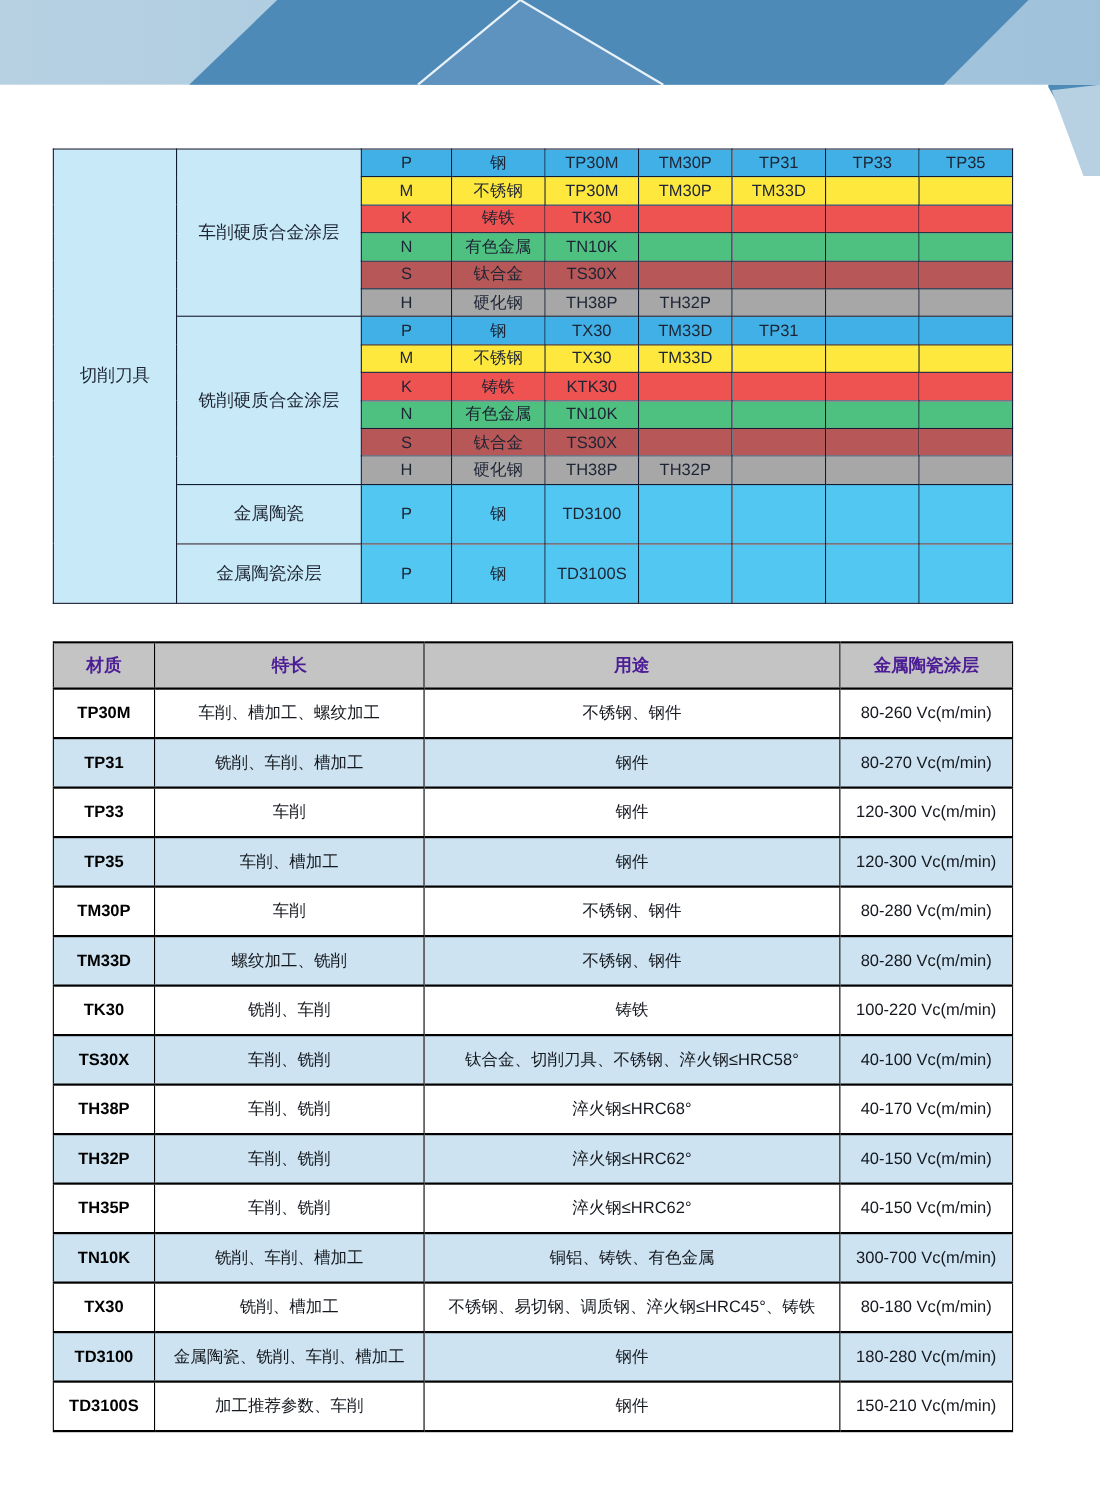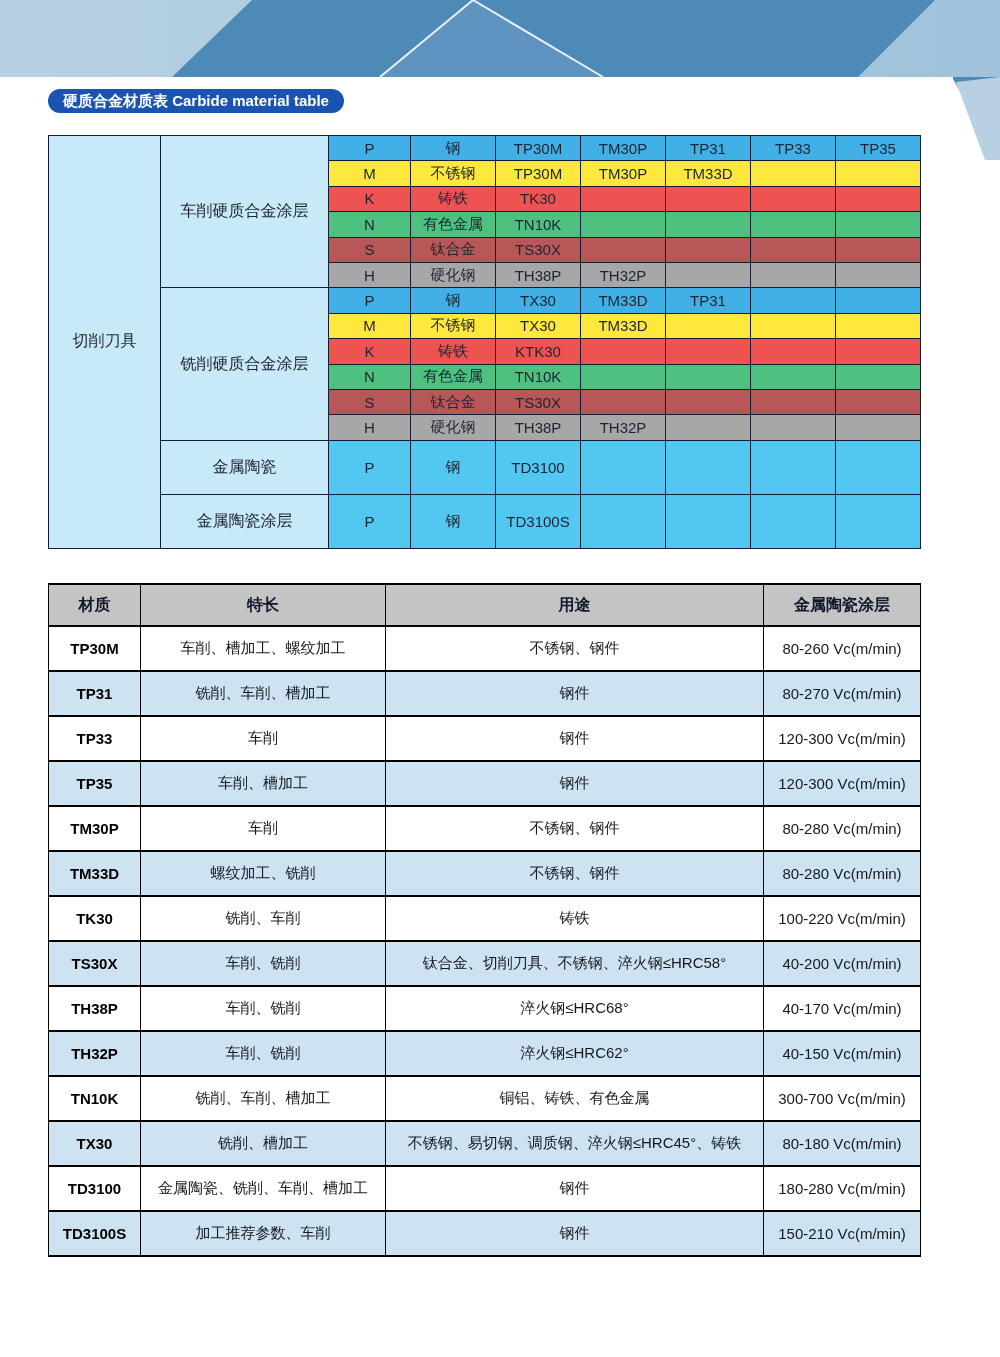--- a/index.html
+++ b/index.html
@@ -25,21 +25,21 @@
   #matrix-table td.tool-cell{font-size:16px;}
   .colw-tool{width:112px;} .colw-cat{width:168px;} .colw-letter{width:82px;}
   .colw-mat{width:85px;} .colw-g{width:85px;}
 
   
   .spec-wrap{position:absolute;left:48px;top:583px;}
   #spec-table{border-collapse:collapse;table-layout:fixed;width:872px;}
   #spec-table th,#spec-table td{border:1px solid #000;border-top-width:2px;border-bottom-width:2px;
         text-align:center;vertical-align:middle;padding:0 4px;overflow:hidden;}
   #spec-table th{height:40px;background:var(--spec-header-bg,#c4c4c4);
-        font-size:16px;font-weight:bold;color:#0f172a;}
+        font-size:16px;font-weight:bold;color:#4c1d95;}
   #spec-table td{height:43px;font-size:15px;color:#15191f;}
   #spec-table tbody tr:nth-child(even) td{background:var(--spec-alt-bg,#cde3f1);}
   #spec-table td.grade{font-weight:bold;font-size:15px;color:#000;}
   .colw-s1{width:92px;} .colw-s2{width:245px;} .colw-s3{width:378px;} .colw-s4{width:157px;}
 </style>
 </head>
 <body>
 
 <div class="page">
 
@@ -52,21 +52,20 @@
     </defs>
     <rect x="0" y="0" width="1000" height="77" fill="url(#bgrad)"></rect>
     <polygon points="252,0 935,0 858,77 172,77" fill="#4e8ab7"></polygon>
     <polygon points="473,0 380,77 603,77" fill="#5d93be"></polygon>
     <line x1="473" y1="0" x2="380" y2="77" stroke-width="2" stroke="#e9f2f8"></line>
     <line x1="473" y1="0" x2="603" y2="77" stroke-width="2" stroke="#e9f2f8"></line>
     <polygon points="953,77 1000,77 1000,113 999,160 953,79" fill="#4e8ab7"></polygon>
     <polygon points="956,82 1000,77 1000,160 985,160" fill="#b7d1e3"></polygon>
   </svg>
 
-  <div class="pill">硬质合金材质表 Carbide material table</div>
 
   <div class="matrix-wrap">
     <table id="matrix-table">
       <colgroup>
         <col class="colw-tool">
           <col class="colw-cat">
           <col class="colw-letter">
           <col class="colw-mat">
         <col class="colw-g">
           <col class="colw-g">
@@ -266,35 +265,41 @@
           <tr>
             <td class="grade">TK30</td>
             <td>铣削、车削</td>
             <td>铸铁</td>
             <td>100-220 Vc(m/min)</td>
           </tr>
           <tr>
             <td class="grade">TS30X</td>
             <td>车削、铣削</td>
             <td>钛合金、切削刀具、不锈钢、淬火钢≤HRC58°</td>
-            <td>40-200 Vc(m/min)</td>
+            <td>40-100 Vc(m/min)</td>
           </tr>
           <tr>
             <td class="grade">TH38P</td>
             <td>车削、铣削</td>
             <td>淬火钢≤HRC68°</td>
             <td>40-170 Vc(m/min)</td>
           </tr>
           <tr>
             <td class="grade">TH32P</td>
             <td>车削、铣削</td>
             <td>淬火钢≤HRC62°</td>
             <td>40-150 Vc(m/min)</td>
           </tr>
           <tr>
+            <td class="grade">TH35P</td>
+            <td>车削、铣削</td>
+            <td>淬火钢≤HRC62°</td>
+            <td>40-150 Vc(m/min)</td>
+          </tr>
+          <tr>
             <td class="grade">TN10K</td>
             <td>铣削、车削、槽加工</td>
             <td>铜铝、铸铁、有色金属</td>
             <td>300-700 Vc(m/min)</td>
           </tr>
           <tr>
             <td class="grade">TX30</td>
             <td>铣削、槽加工</td>
             <td>不锈钢、易切钢、调质钢、淬火钢≤HRC45°、铸铁</td>
             <td>80-180 Vc(m/min)</td>

